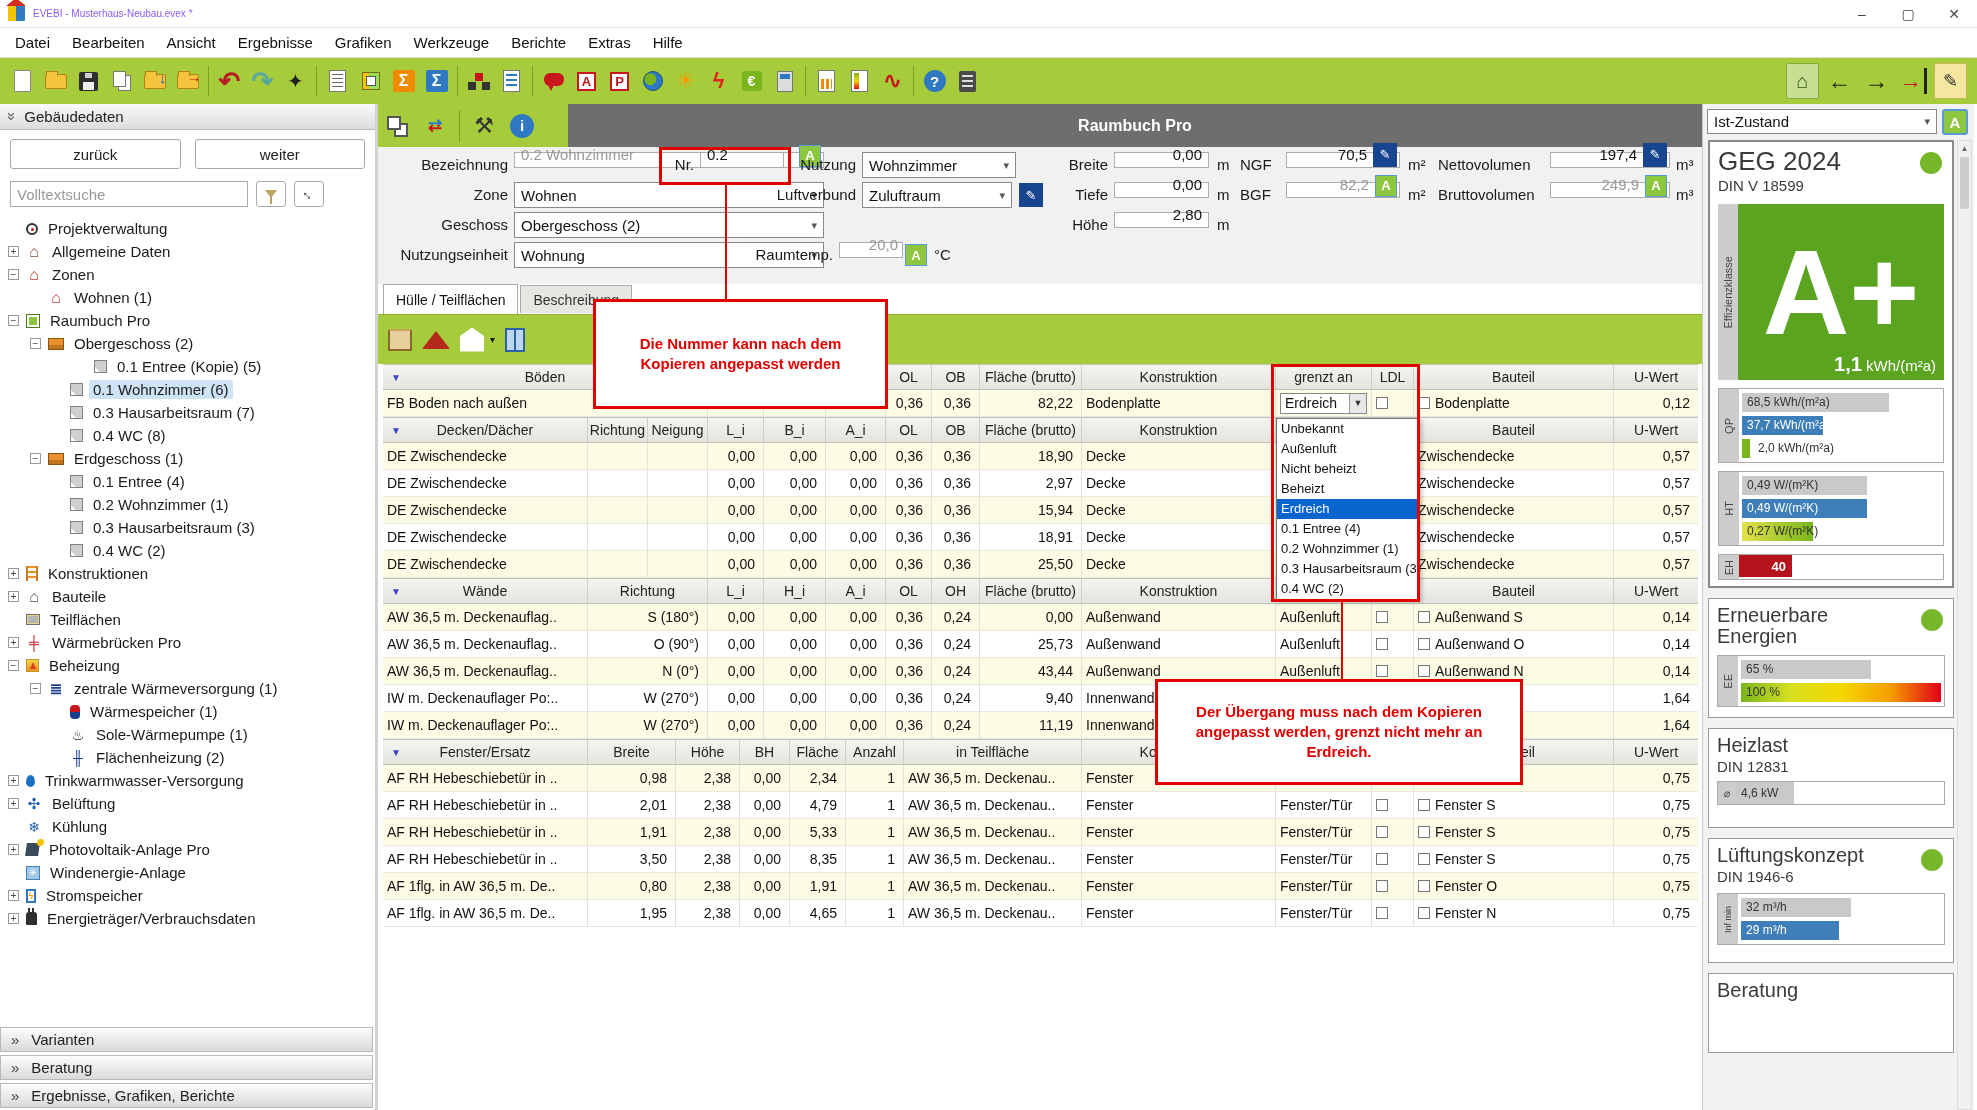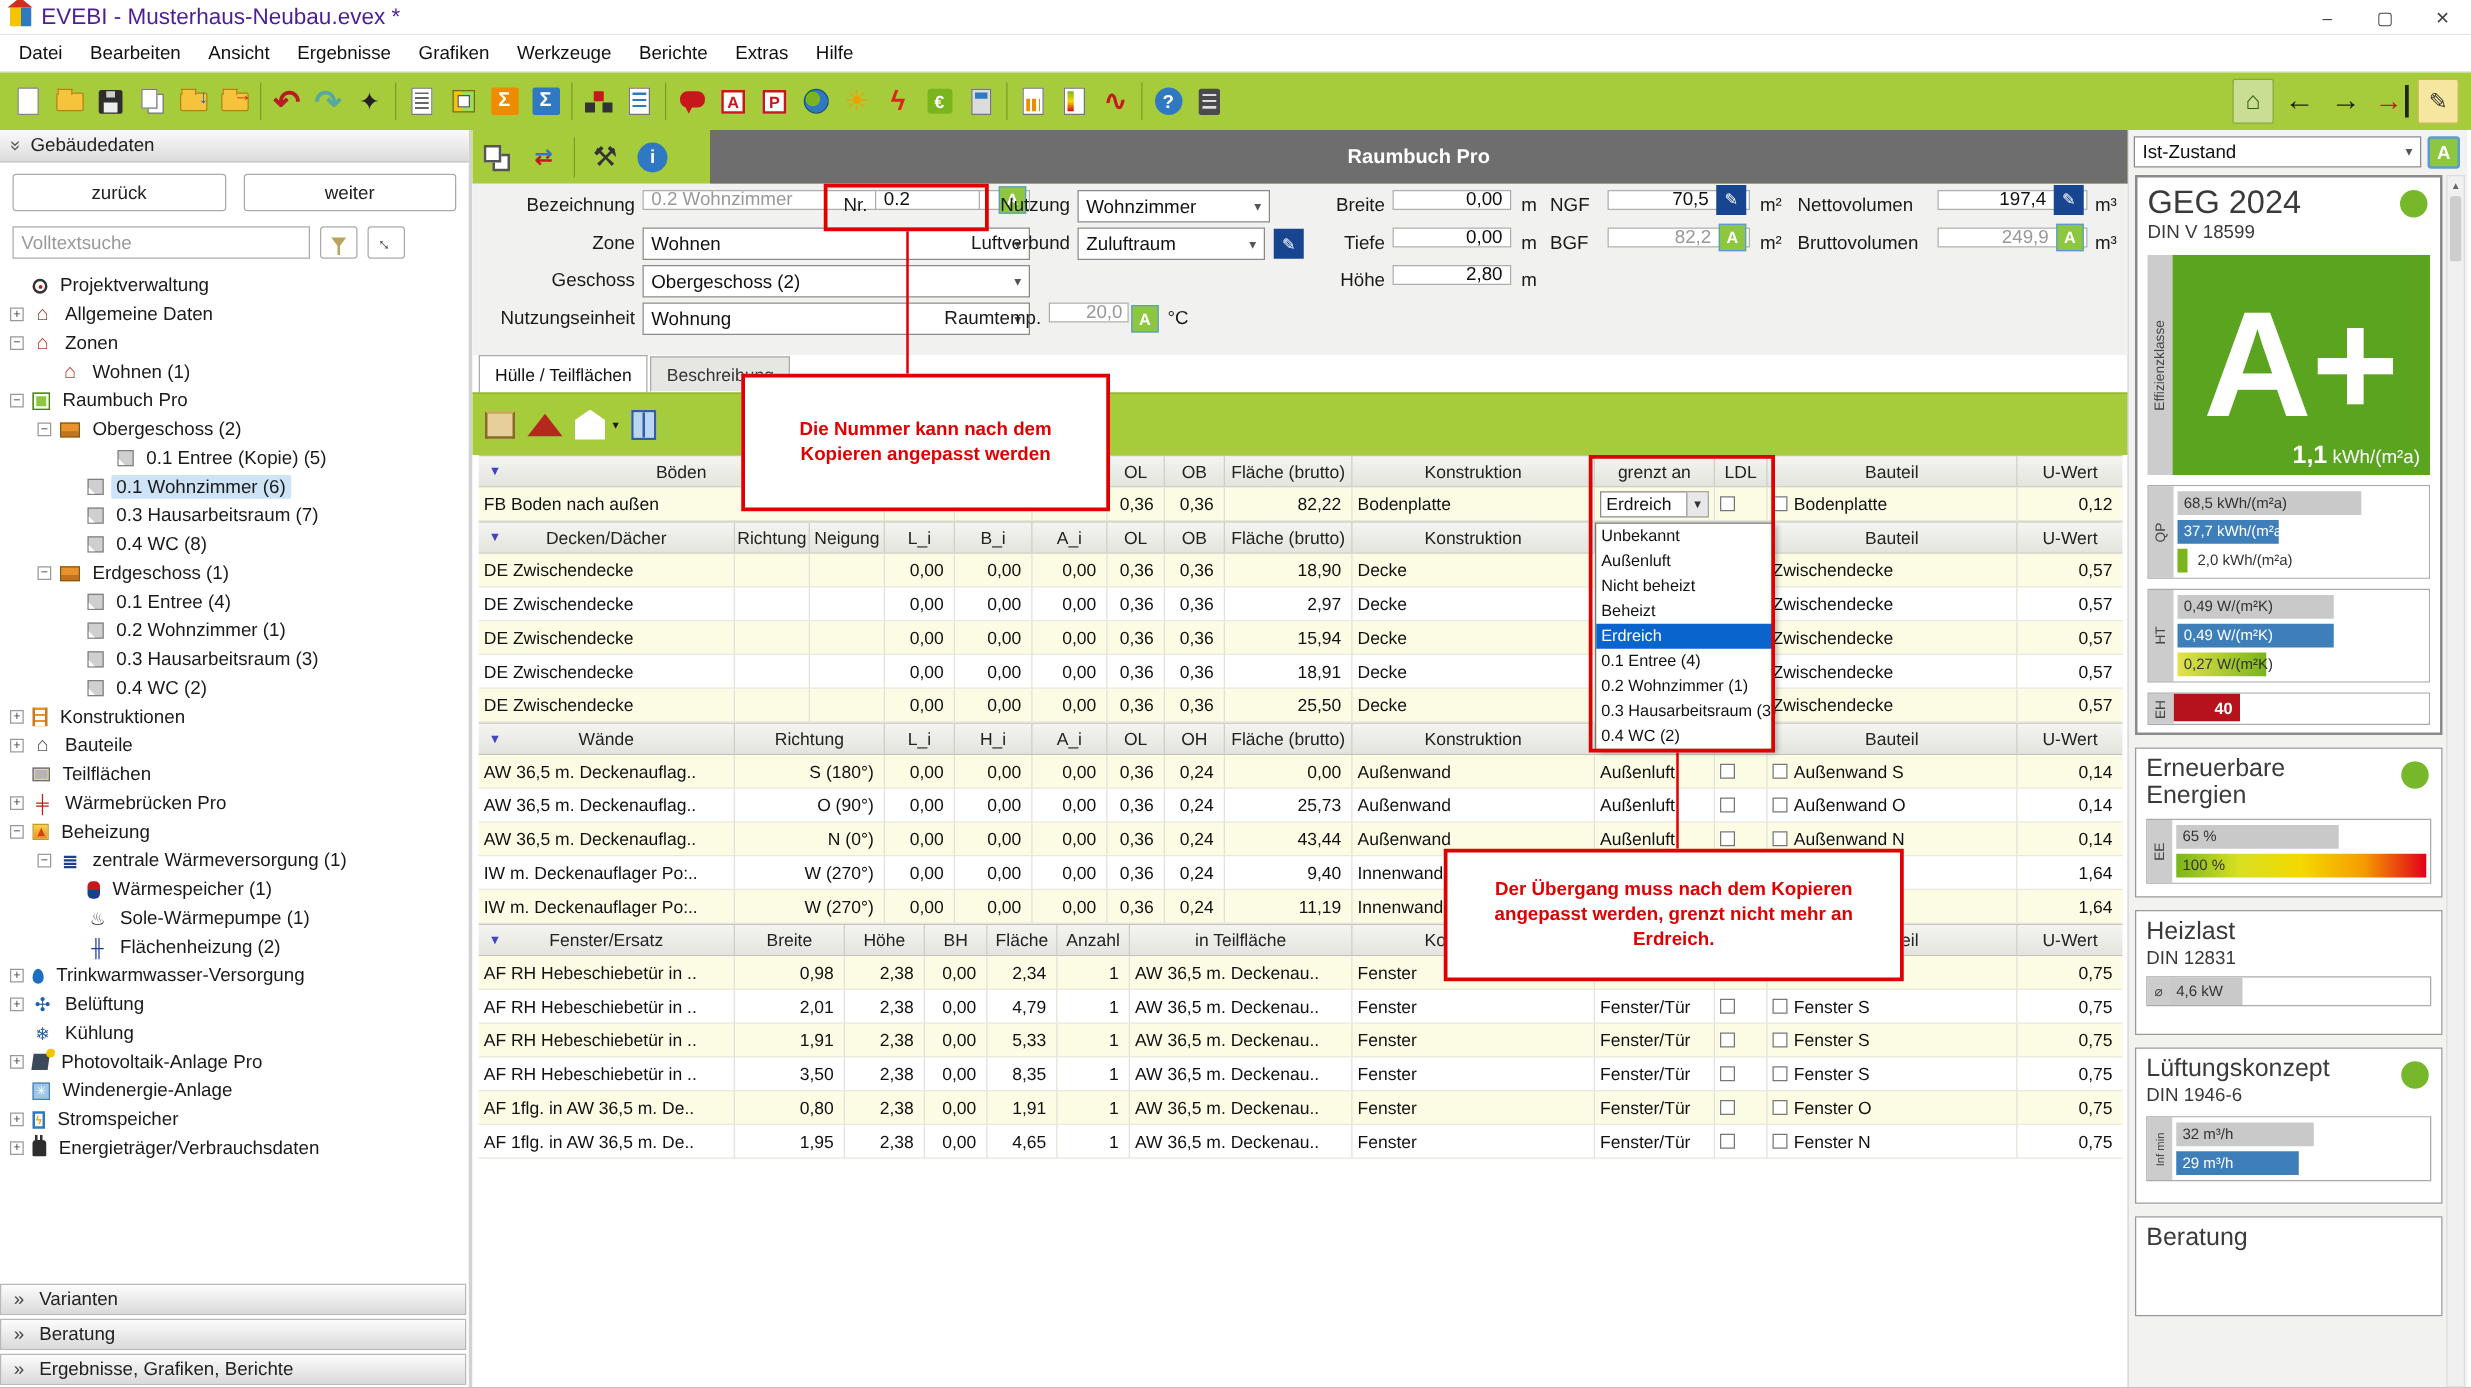--- a/index.html
+++ b/index.html
@@ -3,21 +3,21 @@
 <meta charset="utf-8">
 <style>
   html,body{margin:0;padding:0;background:#888;}
   *{box-sizing:border-box;font-family:"Liberation Sans",sans-serif;}
   .app{position:relative;width:1977px;height:1110px;background:#fff;overflow:hidden;}
 
   
   .titlebar{height:28px;display:flex;align-items:center;background:#fff;border-bottom:1px solid #e8e8e8;padding-left:8px;}
   .logo{width:17px;height:15px;position:relative;margin-right:8px;background:linear-gradient(90deg,#f5c400 50%,#2f79c2 50%);border-radius:1px;}
   .logo::before{content:"";position:absolute;left:-2px;top:-8px;border-left:10px solid transparent;border-right:10px solid transparent;border-bottom:8px solid #d22d1e;}
-  .tb-title{font-size:18px;color:#4c1d95;}
+  .tb-title{font-size:10px;color:#8b5cf6;}
   .winbtns{margin-left:auto;display:flex;}
   .winbtn{width:46px;height:27px;display:flex;align-items:center;justify-content:center;font-size:14px;color:#444;}
   
   .menubar{height:30px;display:flex;align-items:center;background:#fff;padding-left:4px;border-bottom:1px solid #ddd;}
   .menu-item{font-size:15px;color:#111;padding:4px 11px;}
   
   .toolbar{height:46px;background:#a6cc3b;display:flex;align-items:center;padding-left:6px;position:relative;}
   .tbi{width:33px;height:36px;display:flex;align-items:center;justify-content:center;flex:none;}
   .tbi i{display:flex;align-items:center;justify-content:center;font-style:normal;}
   .g-sep{width:9px;} .g-sep i{width:1px;height:30px;background:#7e9c2b;}
@@ -129,21 +129,21 @@
   .local-toolbar{position:absolute;left:0;top:0;height:43px;width:100%;background:#a6cc3b;display:flex;align-items:center;}
   .lti{width:38px;height:38px;display:flex;align-items:center;justify-content:center;}
   .l-copy i{width:14px;height:14px;background:#fff;border:2px solid #555;box-shadow:7px 7px 0 -2px #fff,7px 7px 0 0 #555;margin:-6px 0 0 -6px;}
   .l-match i{font-style:normal;font-size:17px;font-weight:bold;background:linear-gradient(#2f79c2 50%,#c8161d 50%);-webkit-background-clip:text;background-clip:text;color:transparent;}
   .l-tools i{font-style:normal;font-size:22px;color:#333;}
   .l-info i{width:24px;height:24px;border-radius:50%;background:#2f79c2;color:#fff;font-weight:bold;font-size:15px;display:flex;align-items:center;justify-content:center;font-style:normal;}
   .lt-sep{width:1px;height:32px;background:#7e9c2b;margin:0 5px;}
   .panel-titlebar{position:absolute;left:190px;right:0;top:0;height:43px;background:#6e6e6e;color:#fff;display:flex;align-items:center;justify-content:center;font-size:16px;font-weight:bold;}
   .formarea{position:absolute;left:0;top:43px;width:100%;height:137px;background:#f1f1ef;}
   .fl{position:absolute;font-size:15px;color:#1a1a1a;text-align:right;height:26px;line-height:26px;}
-  .fin{position:absolute;height:16px;background:#fff;border:1px solid #adadad;font-size:15px;line-height:24px;padding:0 6px;color:#111;display:flex;align-items:center;}
+  .fin{position:absolute;height:16px;background:#fff;border:1px solid #adadad;font-size:15px;line-height:24px;padding:0 6px;color:#111;display:flex;align-items:flex-end;}
   .fin.gray{color:#999;}
   .fin.num{justify-content:flex-end;}
   .fsel{position:absolute;height:26px;background:#fff;border:1px solid #8a8a8a;font-size:15px;display:flex;align-items:center;padding-left:6px;color:#111;}
   .fsel .car{margin-left:auto;padding-right:6px;color:#555;font-size:11px;}
   .unit{position:absolute;font-size:15px;color:#1a1a1a;height:26px;line-height:26px;}
   .abtn{width:22px;height:22px;background:#8dc63f;border:1px solid #5b9bd5;color:#fff;font-weight:bold;font-size:13px;display:flex;align-items:center;justify-content:center;flex:none;}
   .pbtn{width:24px;height:24px;background:#17458f;color:#fff;font-size:13px;display:flex;align-items:center;justify-content:center;flex:none;}
   .fin .tail{margin-left:auto;}
   .tabs{position:absolute;left:5px;top:180px;height:30px;display:flex;align-items:center;}
   .tab{height:28px;display:flex;align-items:center;padding:0 12px;font-size:14px;border:1px solid #aaa;border-bottom:none;background:#e6e6e3;color:#333;margin-right:2px;}

